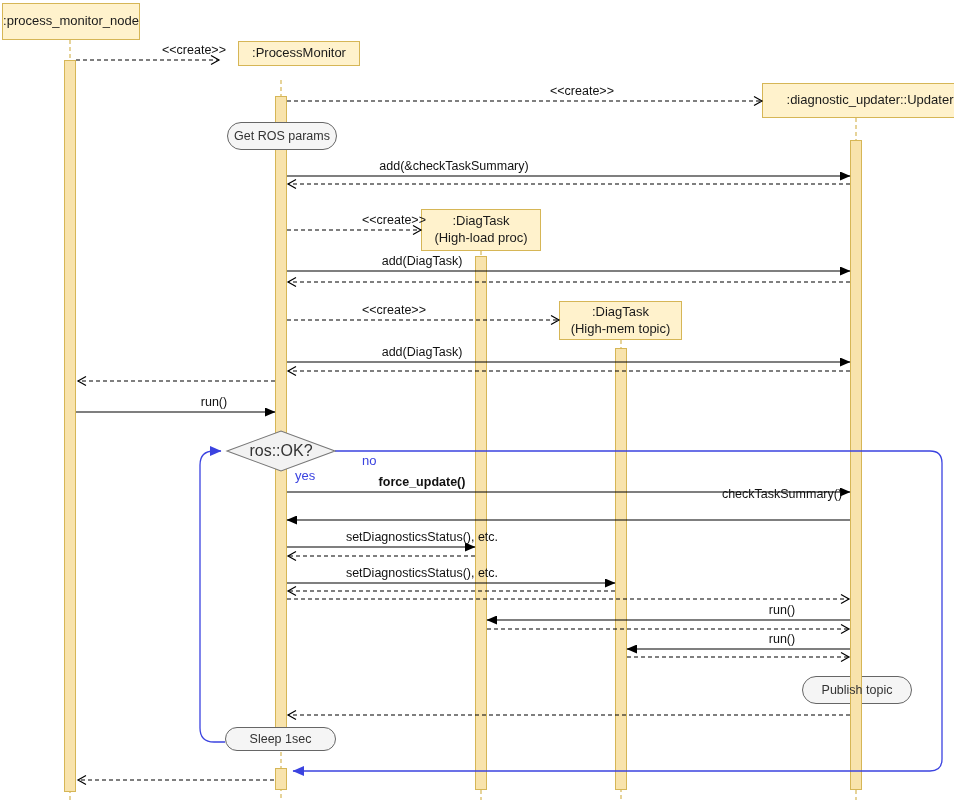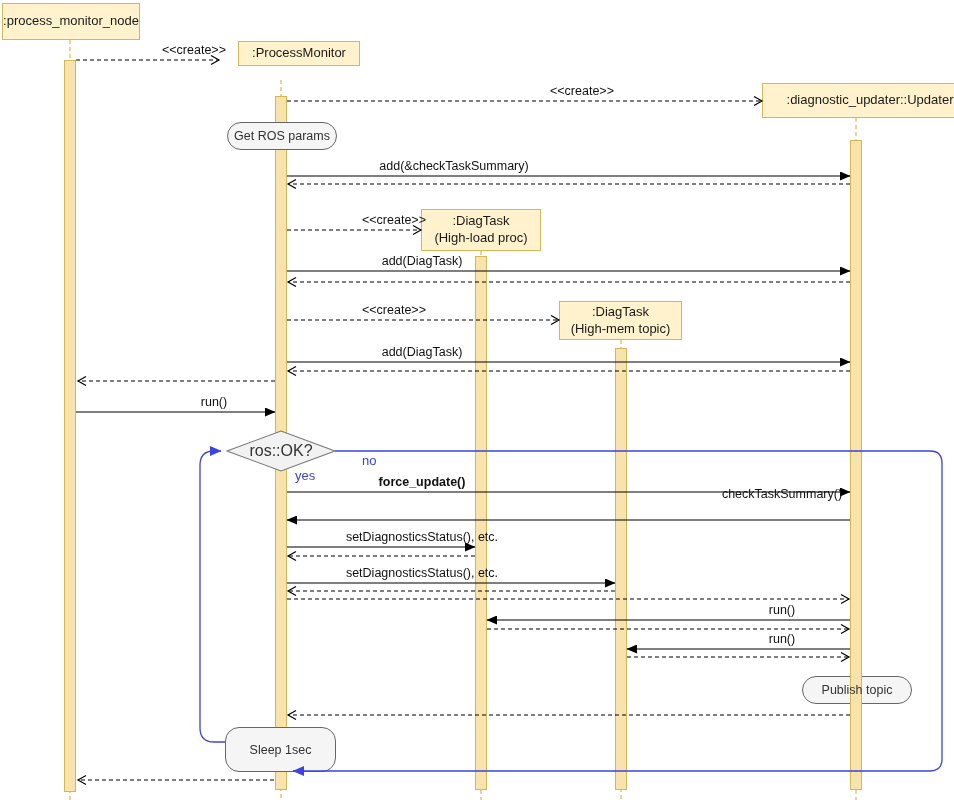--- a/index.html
+++ b/index.html
@@ -53,21 +53,21 @@
     <svg id="svg-base" class="layer" width="954" height="802">
       <line x1="70" y1="40" x2="70" y2="800" stroke="#D6B656" stroke-width="1.2" stroke-dasharray="4 3"></line>
       <line x1="281" y1="80" x2="281" y2="800" stroke="#D6B656" stroke-width="1.2" stroke-dasharray="4 3"></line>
       <line x1="481" y1="251" x2="481" y2="800" stroke="#D6B656" stroke-width="1.2" stroke-dasharray="4 3"></line>
       <line x1="621" y1="340" x2="621" y2="800" stroke="#D6B656" stroke-width="1.2" stroke-dasharray="4 3"></line>
       <line x1="856" y1="118" x2="856" y2="800" stroke="#D6B656" stroke-width="1.2" stroke-dasharray="4 3"></line>
     </svg>
     <div class="note above" style="left: 227px; top: 122px; width: 110px; height: 28px;">Get ROS params</div>
     <div class="note below" style="left: 802px; top: 676px; width: 110px; height: 28px;">Publish topic</div>
     <div class="note-float-label" style="left: 857px; top: 690px;">Publish topic</div>
-    <div class="note above" style="left: 225px; top: 727px; width: 111px; height: 45px;">Sleep 1sec</div>
+    <div class="note above" style="left: 225px; top: 727px; width: 111px; height: 24px;">Sleep 1sec</div>
     <div class="activation" style="left: 64px; top: 60px; height: 732px;"></div>
     <div class="activation" style="left: 275px; top: 96px; height: 644px;"></div>
     <div class="activation" style="left: 275px; top: 768px; height: 22px;"></div>
     <div class="activation" style="left: 475px; top: 256px; height: 534px;"></div>
     <div class="activation" style="left: 615px; top: 348px; height: 442px;"></div>
     <div class="activation" style="left: 850px; top: 140px; height: 650px;"></div>
     <div class="actor-box" style="left: 2px; top: 3px; width: 138px; height: 37px;">
       <div>:process_monitor_node</div>
     </div>
     <div class="actor-box" style="left: 238px; top: 41px; width: 122px; height: 25px;">

